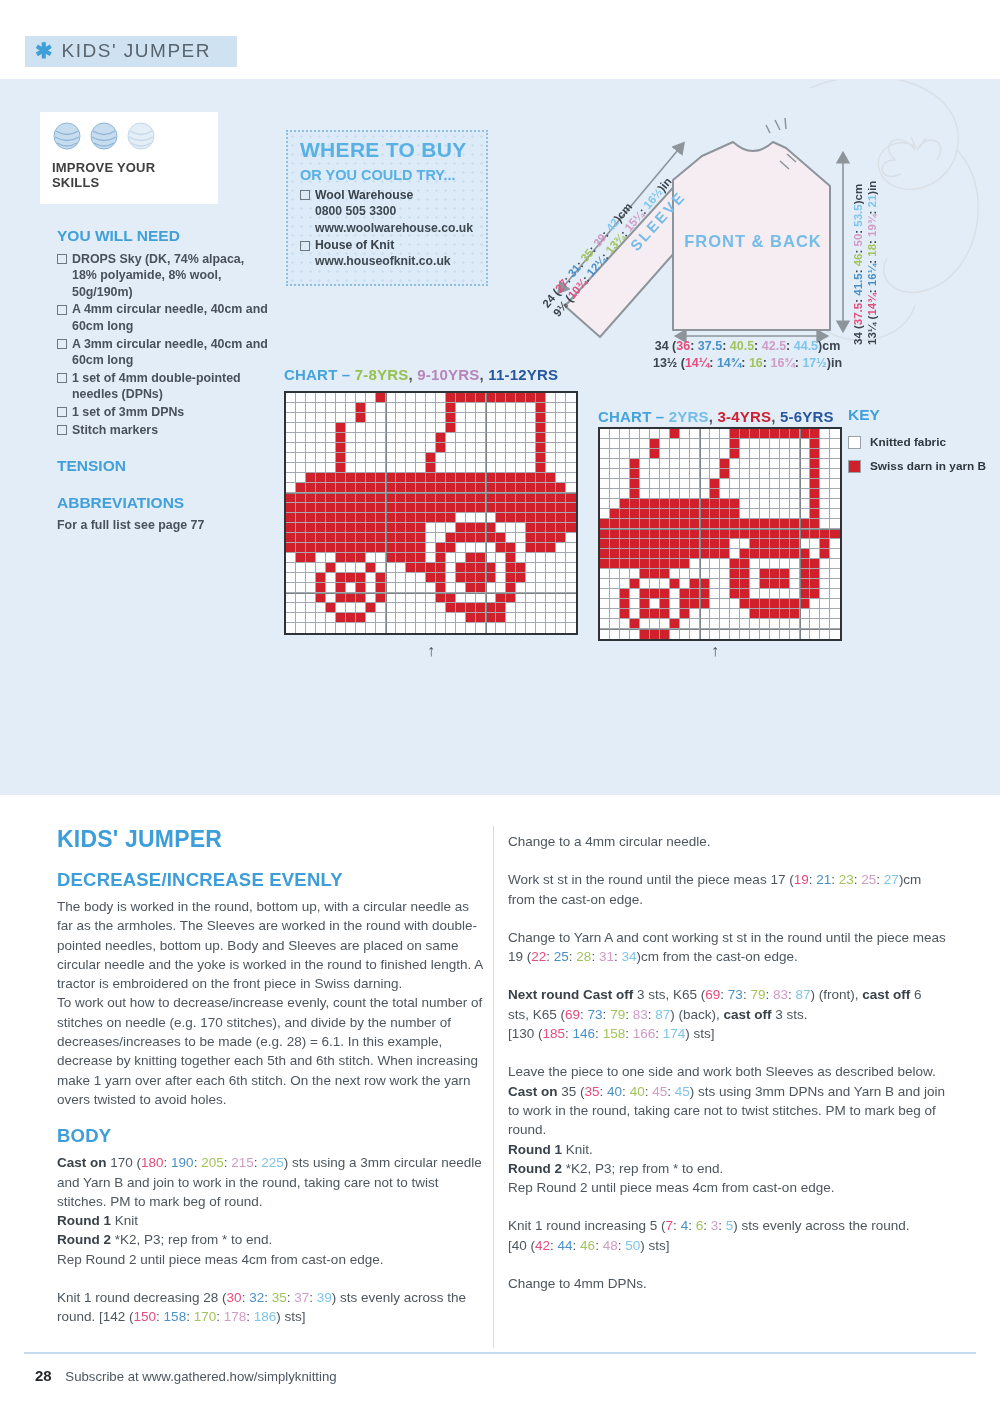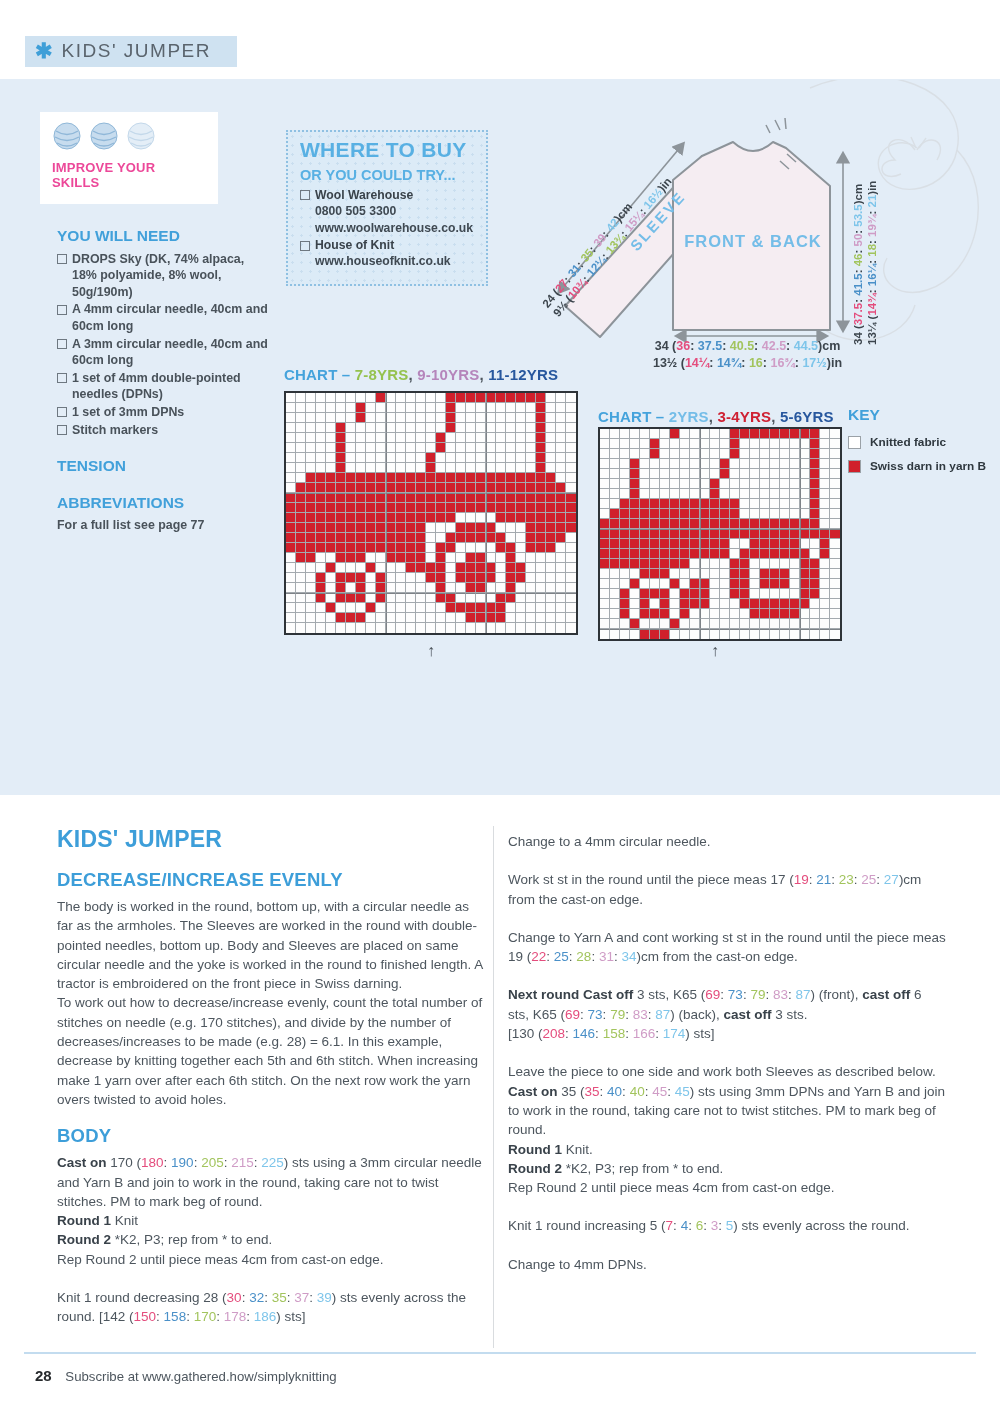--- a/index.html
+++ b/index.html
@@ -8,21 +8,21 @@
   .bluepanel{position:absolute;left:0;top:79px;width:1000px;height:716px;background:#e3edf7;}
   
   .hdr{position:absolute;left:25px;top:36px;background:#cfe2f1;display:flex;align-items:center;
        gap:9px;padding:3px 26px 4px 10px;}
   .ast{color:#3f9fd8;font-size:21px;font-weight:700;}
   .htitle{font-size:19px;color:#5a646d;letter-spacing:1.5px;font-weight:500;}
   
   .skills{position:absolute;left:40px;top:112px;width:178px;height:92px;background:#ffffff;
           box-sizing:border-box;padding:9px 12px;}
   .balls{display:flex;gap:7px;}
-  .skills-label{margin-top:9px;font-weight:800;font-size:13px;color:#ec4899;letter-spacing:.2px;}
+  .skills-label{margin-top:9px;font-weight:800;font-size:13px;color:#404040;letter-spacing:.2px;}
   
   .sidebar{position:absolute;left:57px;top:228px;width:214px;color:#49525a;
            font-size:12.4px;line-height:16.6px;font-weight:600;}
   .side-h{color:#41a0da;font-weight:800;font-size:15.5px;margin:0 0 6px;}
   .side-h.mt{margin-top:20px;}
   .chk-item{position:relative;padding-left:15px;margin-bottom:1px;}
   .chk{position:absolute;left:0;top:3.5px;width:8px;height:8px;border:1.3px solid #6e7881;
        display:inline-block;background:transparent;}
   .it{font-style:italic;font-weight:500;}
   .b{font-weight:800;color:#39424a;}
@@ -1450,27 +1450,28 @@
     <div class="blk p"><span class="b">Round 2 </span><span>*K2, P3; rep from * to end.</span></div>
     <div class="blk p"><span>Rep Round 2 until piece meas 4cm from cast-on edge.</span></div>
     <div class="blk p gap"><span>Knit 1 round decreasing 28 (</span><span style="color: rgb(228, 77, 125);">30</span><span>: </span><span style="color: rgb(74, 144, 200);">32</span><span>: </span><span style="color: rgb(162, 196, 93);">35</span><span>: </span><span style="color: rgb(207, 156, 198);">37</span><span>: </span><span style="color: rgb(126, 197, 234);">39</span><span>) sts evenly across the round. [142 (</span><span style="color: rgb(228, 77, 125);">150</span><span>: </span><span style="color: rgb(74, 144, 200);">158</span><span>: </span><span style="color: rgb(162, 196, 93);">170</span><span>: </span><span style="color: rgb(207, 156, 198);">178</span><span>: </span><span style="color: rgb(126, 197, 234);">186</span><span>) sts]</span></div>
   </div>
 <div class="vdiv"></div>
 <div class="colR">
     <div class="blk p"><span>Change to a 4mm circular needle.</span></div>
     <div class="blk p gap"><span>Work st st in the round until the piece meas 17 (</span><span style="color: rgb(228, 77, 125);">19</span><span>: </span><span style="color: rgb(74, 144, 200);">21</span><span>: </span><span style="color: rgb(162, 196, 93);">23</span><span>: </span><span style="color: rgb(207, 156, 198);">25</span><span>: </span><span style="color: rgb(126, 197, 234);">27</span><span>)cm from the cast-on edge.</span></div>
     <div class="blk p gap"><span>Change to Yarn A and cont working st st in the round until the piece meas 19 (</span><span style="color: rgb(228, 77, 125);">22</span><span>: </span><span style="color: rgb(74, 144, 200);">25</span><span>: </span><span style="color: rgb(162, 196, 93);">28</span><span>: </span><span style="color: rgb(207, 156, 198);">31</span><span>: </span><span style="color: rgb(126, 197, 234);">34</span><span>)cm from the cast-on edge.</span></div>
     <div class="blk p gap"><span class="b">Next round Cast off </span><span>3 sts, K65 (</span><span style="color: rgb(228, 77, 125);">69</span><span>: </span><span style="color: rgb(74, 144, 200);">73</span><span>: </span><span style="color: rgb(162, 196, 93);">79</span><span>: </span><span style="color: rgb(207, 156, 198);">83</span><span>: </span><span style="color: rgb(126, 197, 234);">87</span><span>) (front), </span><span class="b">cast off </span><span>6 sts, K65 (</span><span style="color: rgb(228, 77, 125);">69</span><span>: </span><span style="color: rgb(74, 144, 200);">73</span><span>: </span><span style="color: rgb(162, 196, 93);">79</span><span>: </span><span style="color: rgb(207, 156, 198);">83</span><span>: </span><span style="color: rgb(126, 197, 234);">87</span><span>) (back), </span><span class="b">cast off </span><span>3 sts.</span></div>
-    <div class="blk p"><span>[130 (</span><span style="color: rgb(228, 77, 125);">208</span><span>: </span><span style="color: rgb(74, 144, 200);">146</span><span>: </span><span style="color: rgb(162, 196, 93);">158</span><span>: </span><span style="color: rgb(207, 156, 198);">166</span><span>: </span><span style="color: rgb(126, 197, 234);">174</span><span>) sts]</span></div>
+    <div class="blk p"><span>[130 (</span><span style="color: rgb(228, 77, 125);">185</span><span>: </span><span style="color: rgb(74, 144, 200);">146</span><span>: </span><span style="color: rgb(162, 196, 93);">158</span><span>: </span><span style="color: rgb(207, 156, 198);">166</span><span>: </span><span style="color: rgb(126, 197, 234);">174</span><span>) sts]</span></div>
     <div class="blk p gap"><span>Leave the piece to one side and work both Sleeves as described below.</span></div>
     <div class="blk p"><span class="b">Cast on </span><span>35 (</span><span style="color: rgb(228, 77, 125);">35</span><span>: </span><span style="color: rgb(74, 144, 200);">40</span><span>: </span><span style="color: rgb(162, 196, 93);">40</span><span>: </span><span style="color: rgb(207, 156, 198);">45</span><span>: </span><span style="color: rgb(126, 197, 234);">45</span><span>) sts using 3mm DPNs and Yarn B and join to work in the round, taking care not to twist stitches. PM to mark beg of round.</span></div>
     <div class="blk p"><span class="b">Round 1 </span><span>Knit.</span></div>
     <div class="blk p"><span class="b">Round 2 </span><span>*K2, P3; rep from * to end.</span></div>
     <div class="blk p"><span>Rep Round 2 until piece meas 4cm from cast-on edge.</span></div>
     <div class="blk p gap"><span>Knit 1 round increasing 5 (</span><span style="color: rgb(228, 77, 125);">7</span><span>: </span><span style="color: rgb(74, 144, 200);">4</span><span>: </span><span style="color: rgb(162, 196, 93);">6</span><span>: </span><span style="color: rgb(207, 156, 198);">3</span><span>: </span><span style="color: rgb(126, 197, 234);">5</span><span>) sts evenly across the round.</span></div>
+    <div class="blk p"><span>[40 (</span><span style="color: rgb(228, 77, 125);">42</span><span>: </span><span style="color: rgb(74, 144, 200);">44</span><span>: </span><span style="color: rgb(162, 196, 93);">46</span><span>: </span><span style="color: rgb(207, 156, 198);">48</span><span>: </span><span style="color: rgb(126, 197, 234);">50</span><span>) sts]</span></div>
     <div class="blk p gap"><span>Change to 4mm DPNs.</span></div>
   </div>
 
 <div class="fdiv"></div>
 <div class="footer">
   <span class="fpage">28</span>
   <span>Subscribe at www.gathered.how/simplyknitting</span>
 </div>
 
 </body></html>

